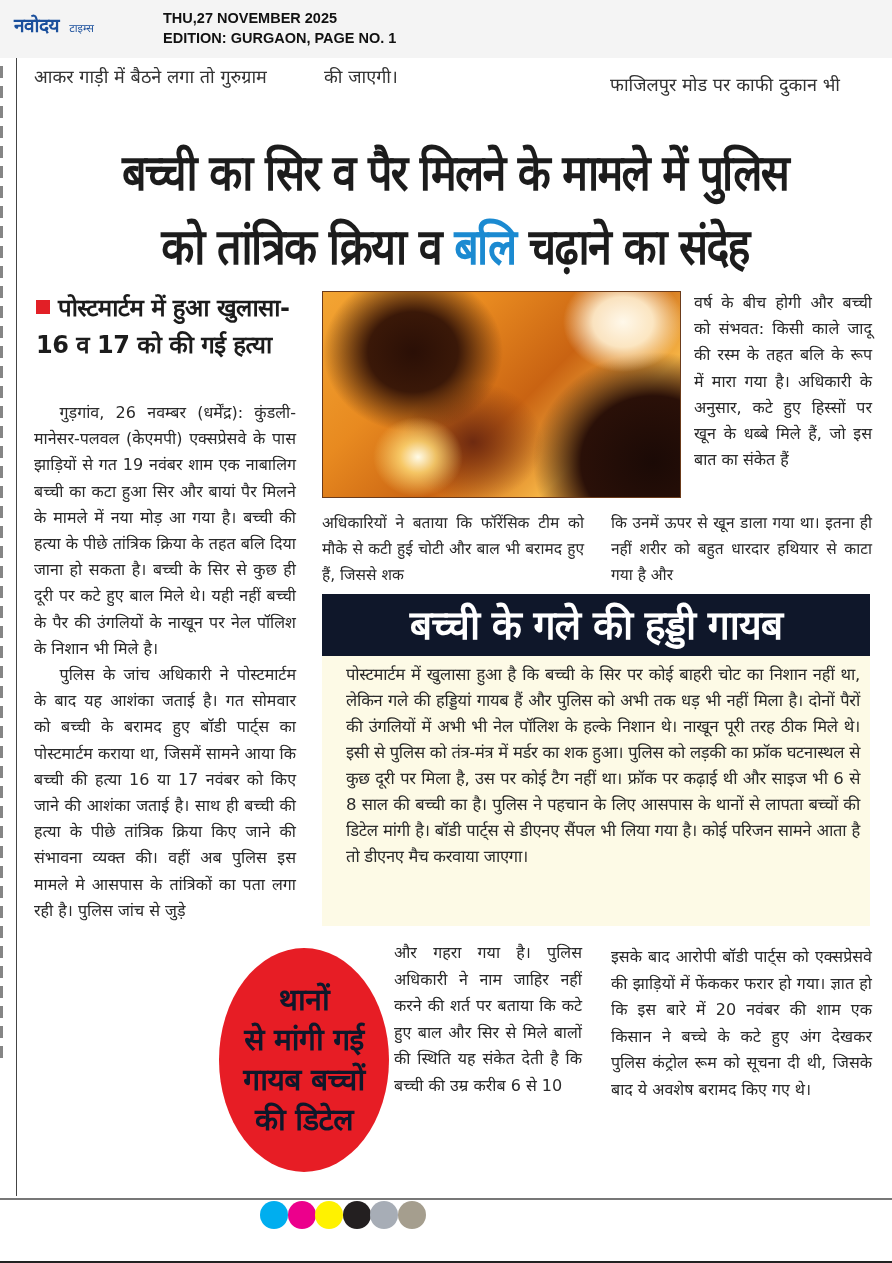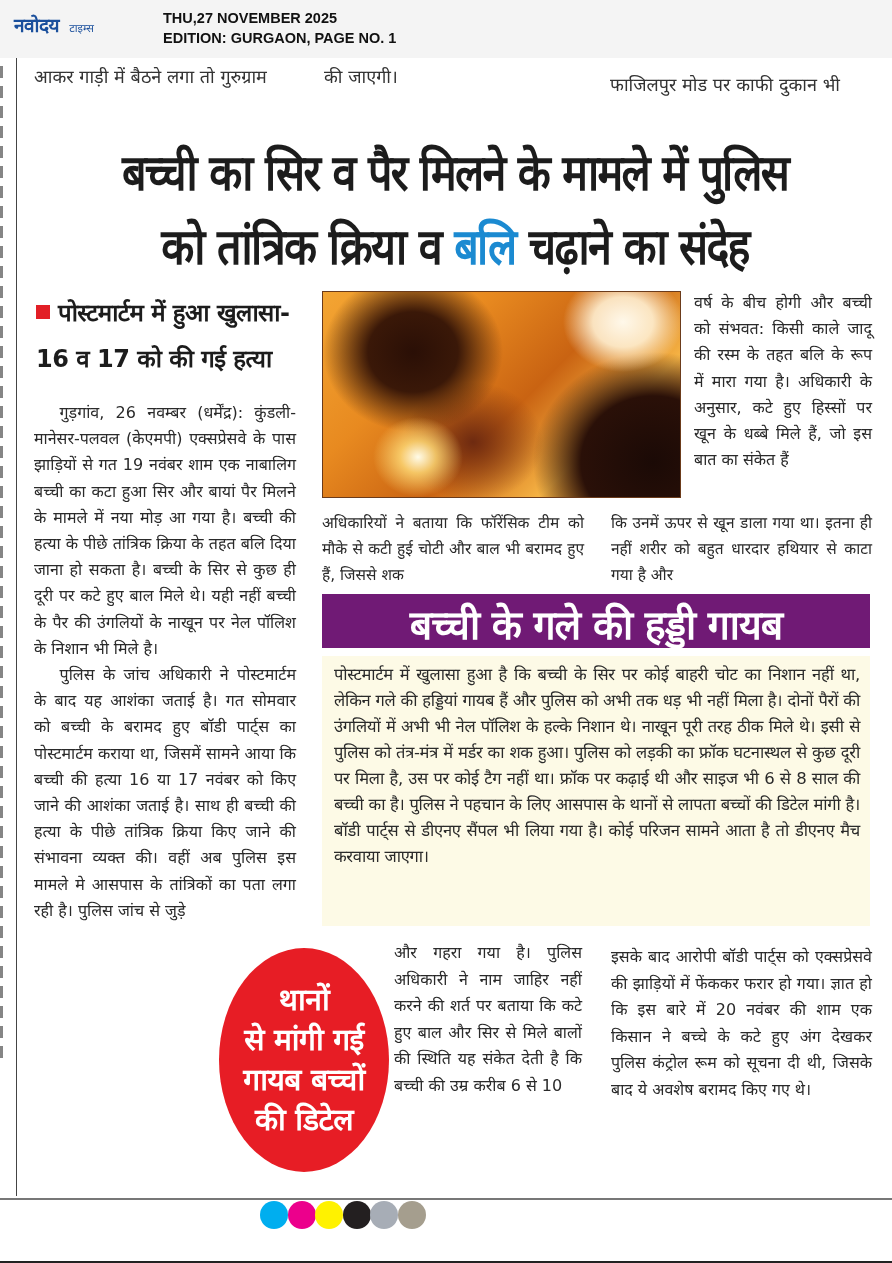--- a/index.html
+++ b/index.html
@@ -14,42 +14,42 @@
 
   .page-edge { position: absolute; left: 0; top: 58px; width: 14px; height: 1140px; overflow: hidden; }
   .page-edge span { display: block; width: 3px; height: 12px; background: #333; margin: 8px 0 0 0; opacity: .6; }
   .vrule { position: absolute; left: 16px; top: 58px; width: 1px; height: 1138px; background: #444; }
 
   .snip { position: absolute; font-size: 18px; color: #333; white-space: nowrap; font-family: "DejaVu Sans", sans-serif; text-align: right; }
 
   .headline { position: absolute; left: 30px; top: 136px; width: 850px; text-align: center; font-family: "DejaVu Sans", sans-serif; font-weight: bold; font-size: 50px; line-height: 74px; color: #1c1c1c; letter-spacing: -2px; transform: scaleX(0.86); transform-origin: center top; white-space: nowrap; }
   .headline .accent { color: #1b8ad1; }
 
-  .subhead { position: absolute; left: 36px; top: 290px; width: 260px; font-weight: bold; font-size: 24px; line-height: 46px; color: #1c1c1c; letter-spacing: -0.5px; }
+  .subhead { position: absolute; left: 36px; top: 290px; width: 260px; font-weight: bold; font-size: 24px; line-height: 37px; color: #1c1c1c; letter-spacing: -0.5px; }
   .subhead .bullet { display: inline-block; width: 14px; height: 14px; background: #e21f26; margin-right: 8px; vertical-align: 2px; }
 
   .col { position: absolute; font-size: 16px; line-height: 26.2px; color: #2a2a2a; text-align: justify; text-align-last: left; }
   .col p { text-indent: 1.6em; }
   .col p.noindent { text-indent: 0; }
 
   .photo { position: absolute; left: 322px; top: 291px; width: 359px; height: 207px; border: 1px solid #6b3b1b;
     background:
       radial-gradient(ellipse 60px 50px at 300px 30px, #fff8ea 0%, rgba(255,240,210,0.9) 50%, rgba(255,200,120,0) 100%),
       radial-gradient(ellipse 45px 40px at 95px 165px, #fffbe8 0%, rgba(255,220,120,.8) 40%, rgba(255,180,60,0) 100%),
       radial-gradient(ellipse 120px 110px at 330px 170px, #1b0a06 0%, #2a1008 60%, rgba(40,15,5,0) 100%),
       radial-gradient(ellipse 90px 80px at 90px 60px, #2a0f06 0%, #3a1808 50%, rgba(60,20,6,0) 100%),
       radial-gradient(ellipse 70px 60px at 150px 150px, #6e2a10 0%, rgba(110,40,15,0) 100%),
       linear-gradient(135deg, #f3a533 0%, #e88a20 30%, #c96312 55%, #f6b445 75%, #d57a1c 100%); }
 
-  .blue-banner { position: absolute; left: 322px; top: 594px; width: 548px; height: 54px; background: #701a75; color: #fff; font-weight: bold; font-size: 40px; line-height: 62px; text-align: center; white-space: nowrap; letter-spacing: -1px; }
+  .blue-banner { position: absolute; left: 322px; top: 594px; width: 548px; height: 62px; background: #0f172a; color: #fff; font-weight: bold; font-size: 40px; line-height: 62px; text-align: center; white-space: nowrap; letter-spacing: -1px; }
   .blue-banner span { display: inline-block; transform: scaleX(0.98); }
 
-  .boxed { position: absolute; left: 322px; top: 656px; width: 548px; height: 270px; background: #fdfae6; padding: 6px 10px 0 12px; font-size: 16.5px; line-height: 26px; color: #2a2a2a; text-align: justify; text-align-last: left; letter-spacing: -0.3px; }
+  .boxed { position: absolute; left: 322px; top: 656px; width: 548px; height: 270px; background: #fdfae6; padding: 6px 10px 0 24px; font-size: 16.5px; line-height: 26px; color: #2a2a2a; text-align: justify; text-align-last: left; letter-spacing: -0.3px; }
 
-  .red-circle { position: absolute; left: 219px; top: 948px; width: 170px; height: 224px; border-radius: 50%; background: #e71d25; color: #ffffff; font-weight: bold; text-align: center; display: flex; flex-direction: column; justify-content: center; }
+  .red-circle { position: absolute; left: 219px; top: 948px; width: 170px; height: 224px; border-radius: 50%; background: #e71d25; color: #0f172a; font-weight: bold; text-align: center; display: flex; flex-direction: column; justify-content: center; }
   .red-circle div { font-size: 30px; line-height: 40px; white-space: nowrap; letter-spacing: -0.5px; }
 
   .bottom-rule { position: absolute; left: 0; top: 1198px; width: 892px; height: 2px; background: #777; }
   .swatches { position: absolute; left: 260px; top: 1201px; display: flex; }
   .swatch { width: 28px; height: 28px; border-radius: 50%; margin-right: -0.5px; }
   .page-bottom { position: absolute; left: 0; top: 1261px; width: 892px; height: 2px; background: #222; }
 </style>
 </head>
 <body>
 

